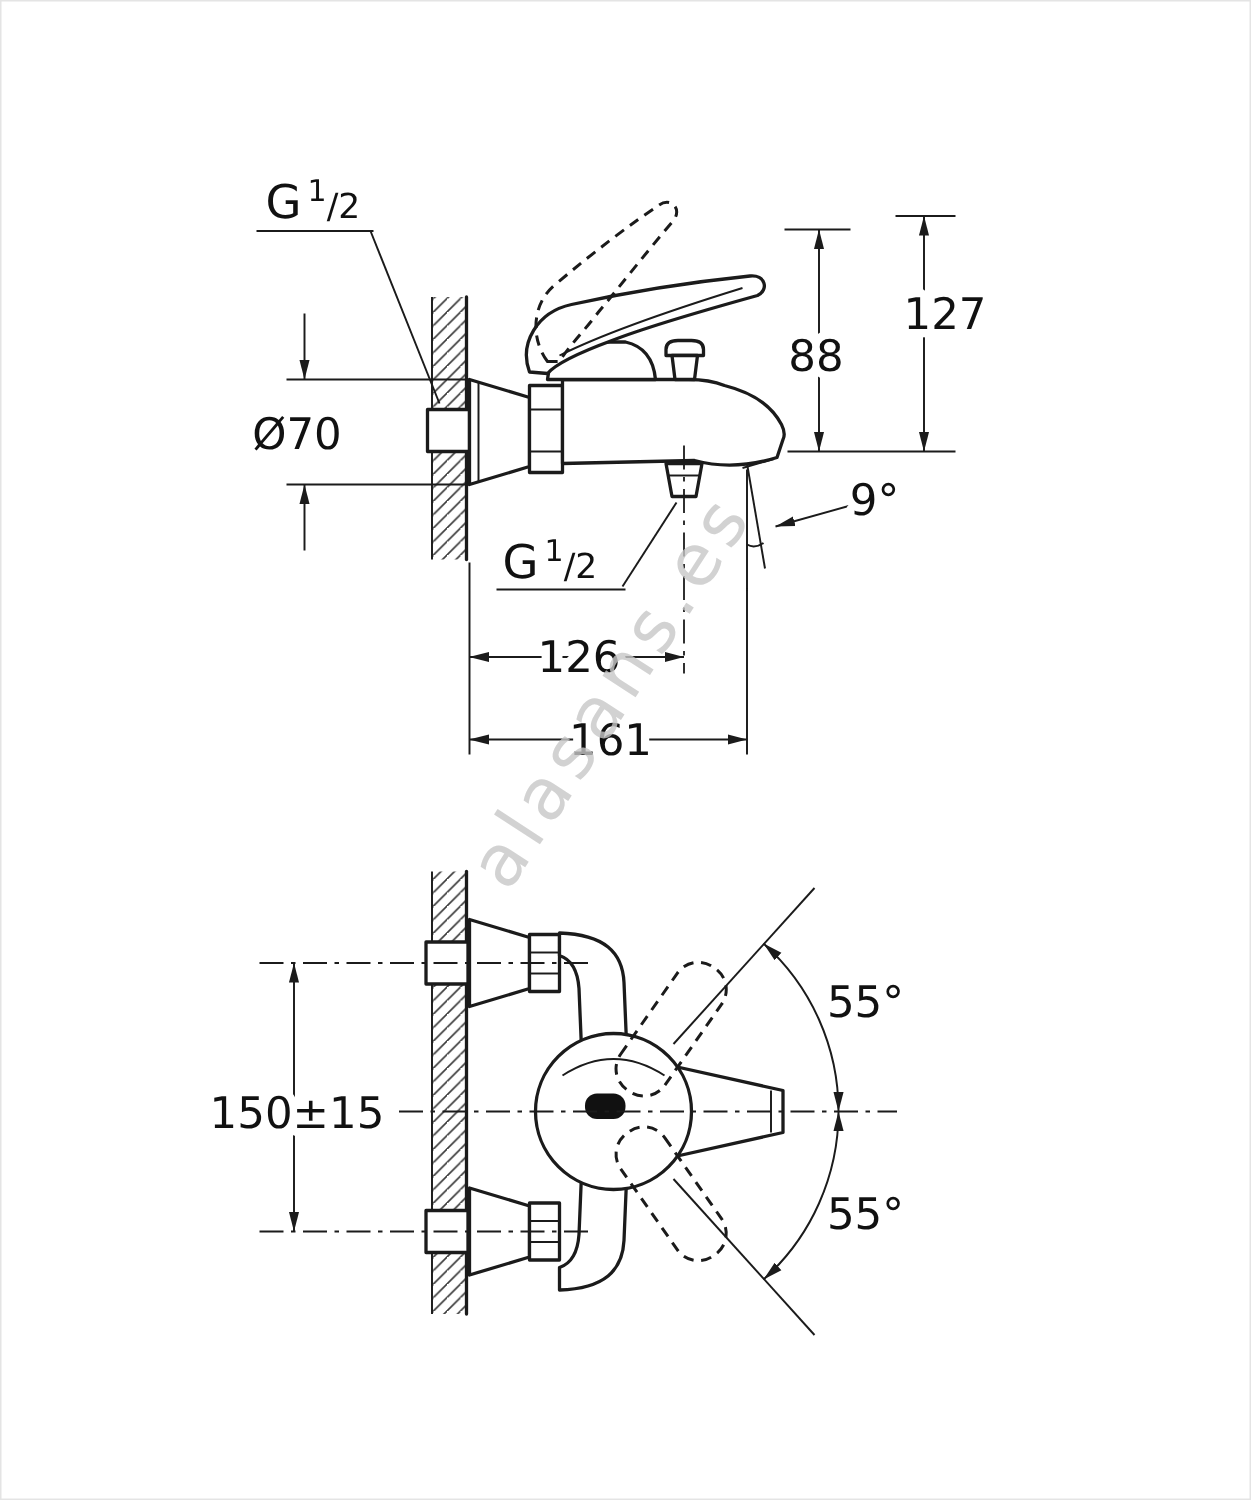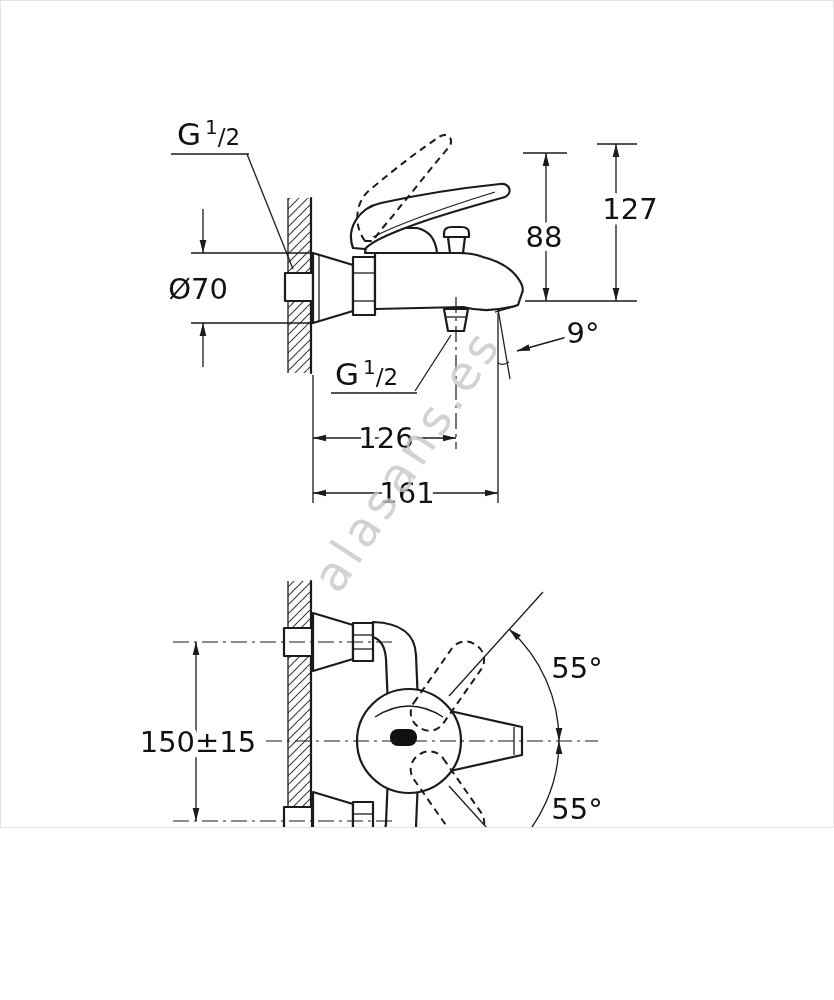--- a/index.html
+++ b/index.html
@@ -1,17 +1,17 @@
 <!DOCTYPE html>
 <html><head>
 <meta charset="utf-8">
 <style>
   html,body{margin:0;padding:0;background:#fff;}
   #stage{
-    position:relative;width:834px;height:828px;background:#ffffff;
+    position:relative;width:834px;height:1000px;background:#ffffff;
     border:1px solid #e4e4e4;box-sizing:border-box;overflow:hidden;
     font-family:"DejaVu Sans","Liberation Sans",sans-serif;
   }
   svg{display:block}
   .outline{fill:#ffffff;stroke:#1b1b1b;stroke-width:2.2;stroke-linejoin:round}
   .thick{stroke:#1b1b1b;stroke-width:2.2;fill:none;stroke-linecap:round}
   .thin{stroke:#1b1b1b;stroke-width:1.3;fill:none}
   .dimline{stroke:#1b1b1b;stroke-width:1.3;fill:none}
   .cl{stroke:#1b1b1b;stroke-width:1.2;fill:none;stroke-dasharray:16 5 3 5}
   .dash{stroke:#1b1b1b;stroke-width:2;fill:none;stroke-dasharray:7 5;stroke-linejoin:round}

